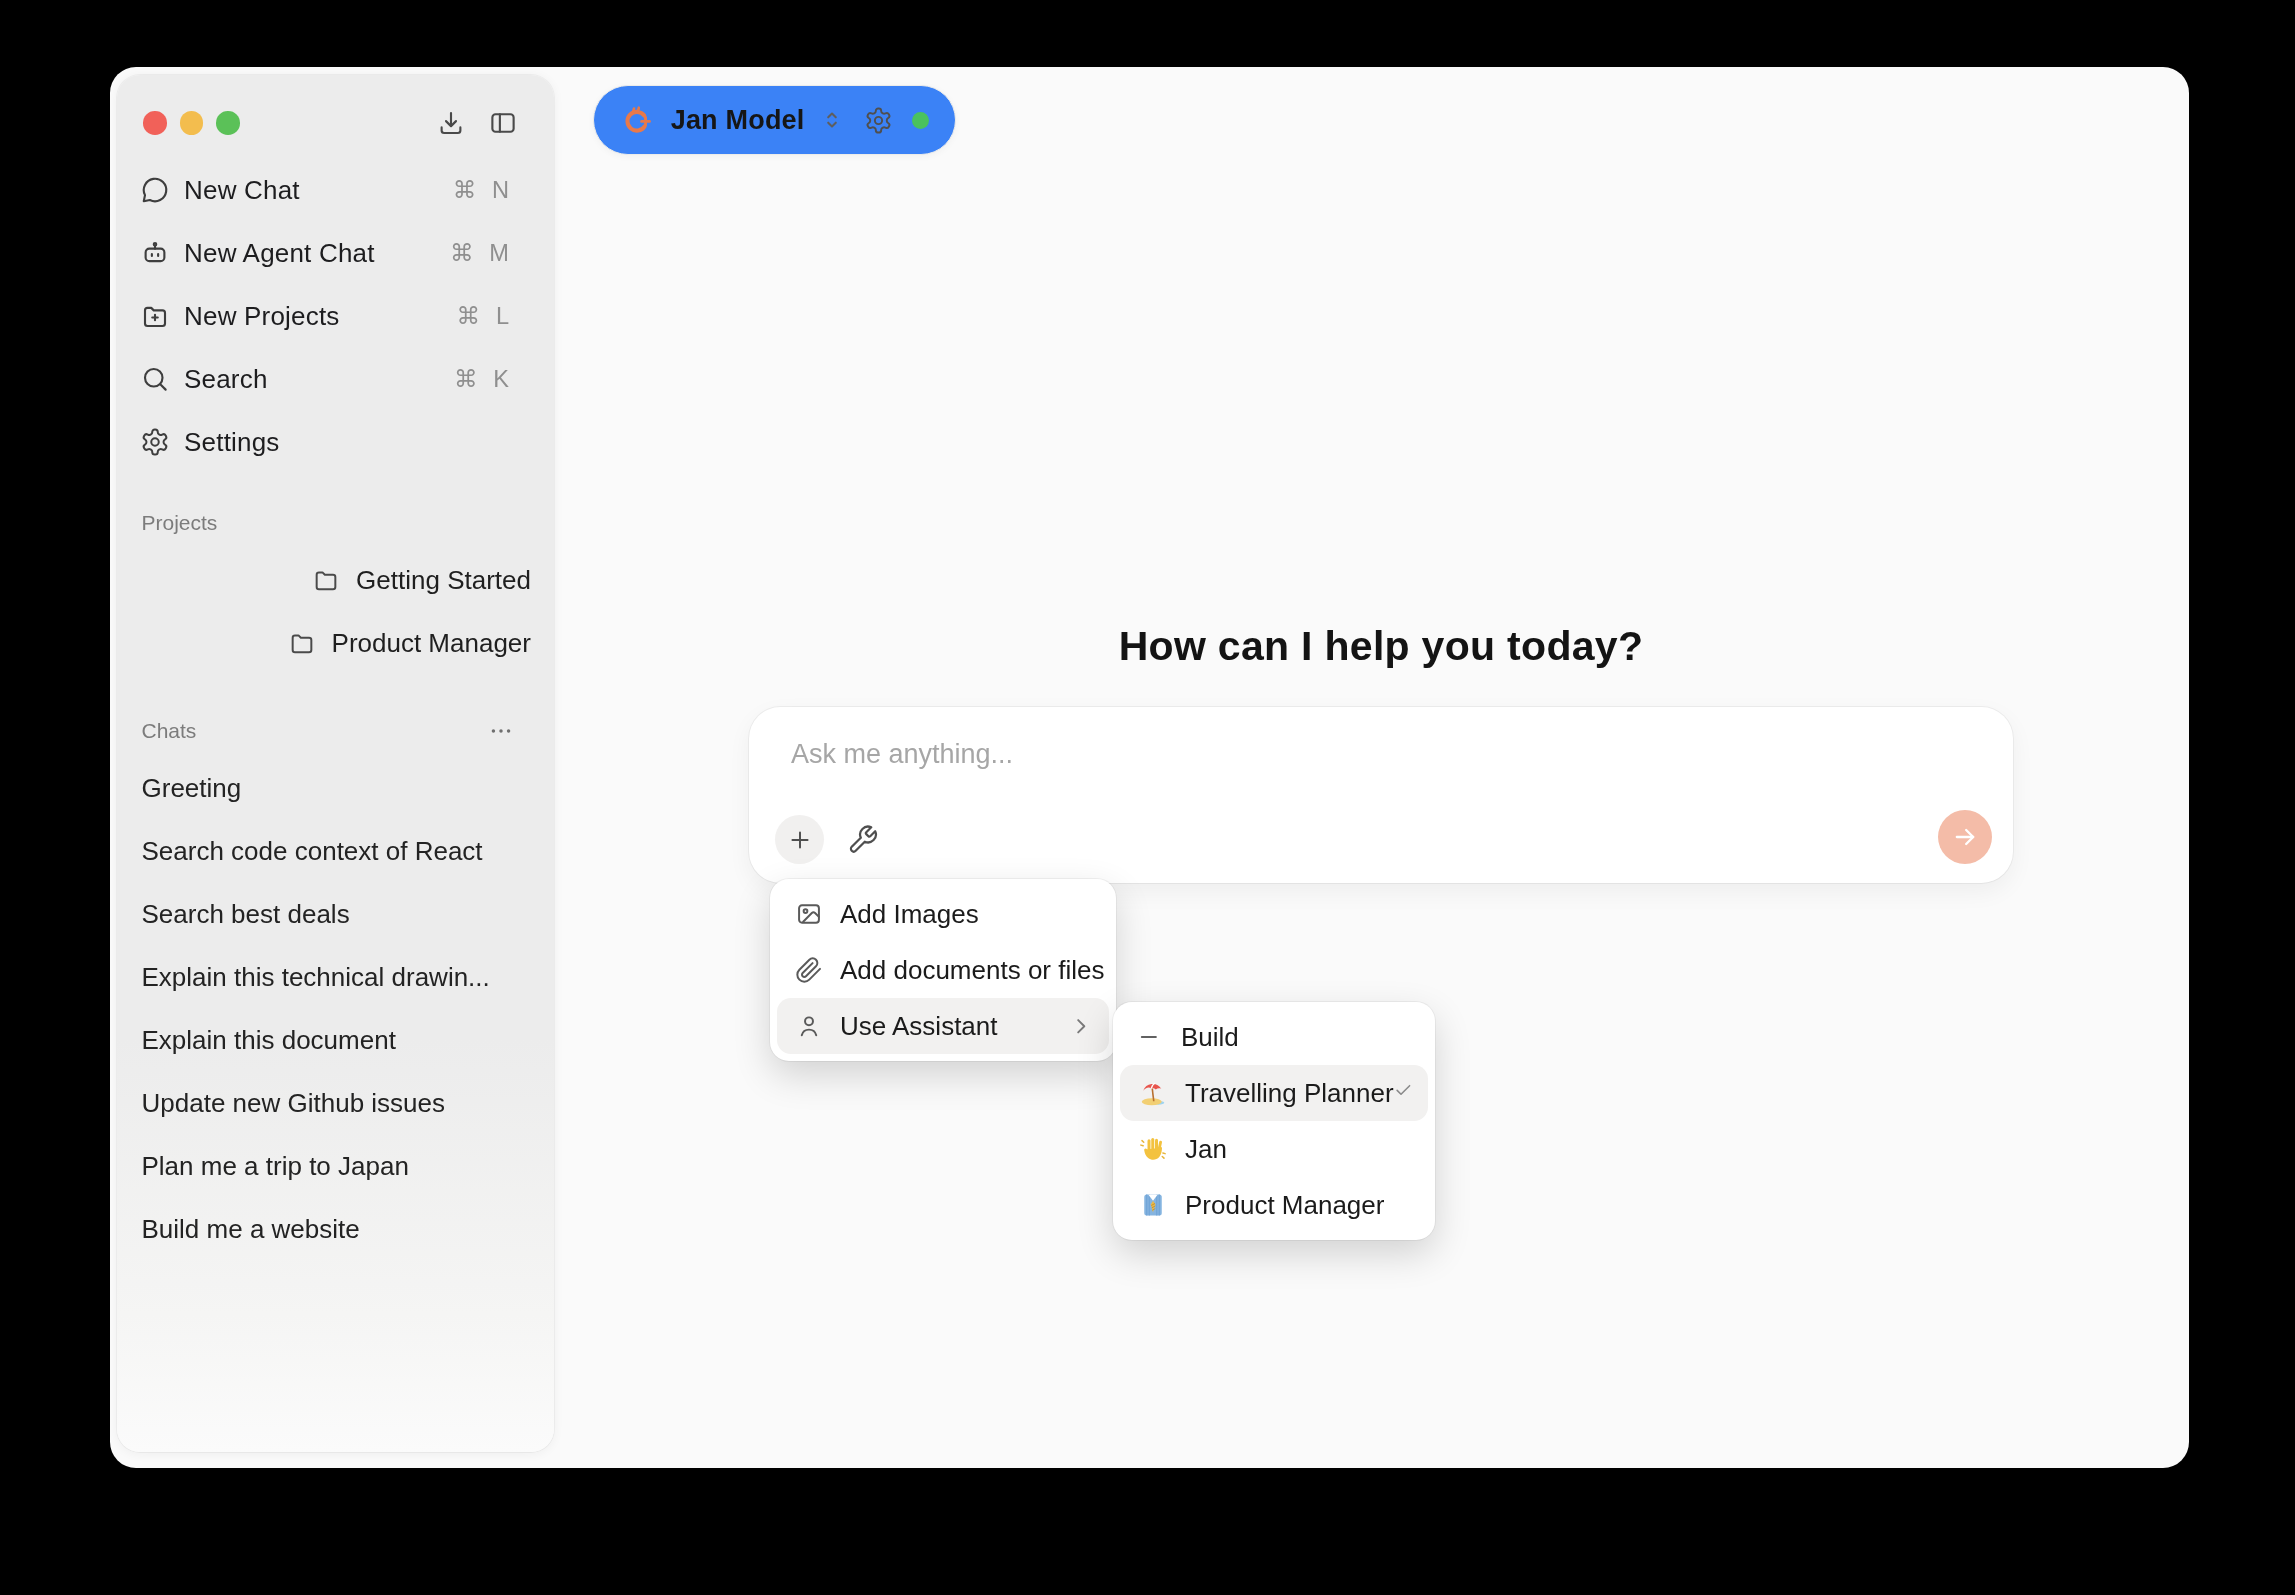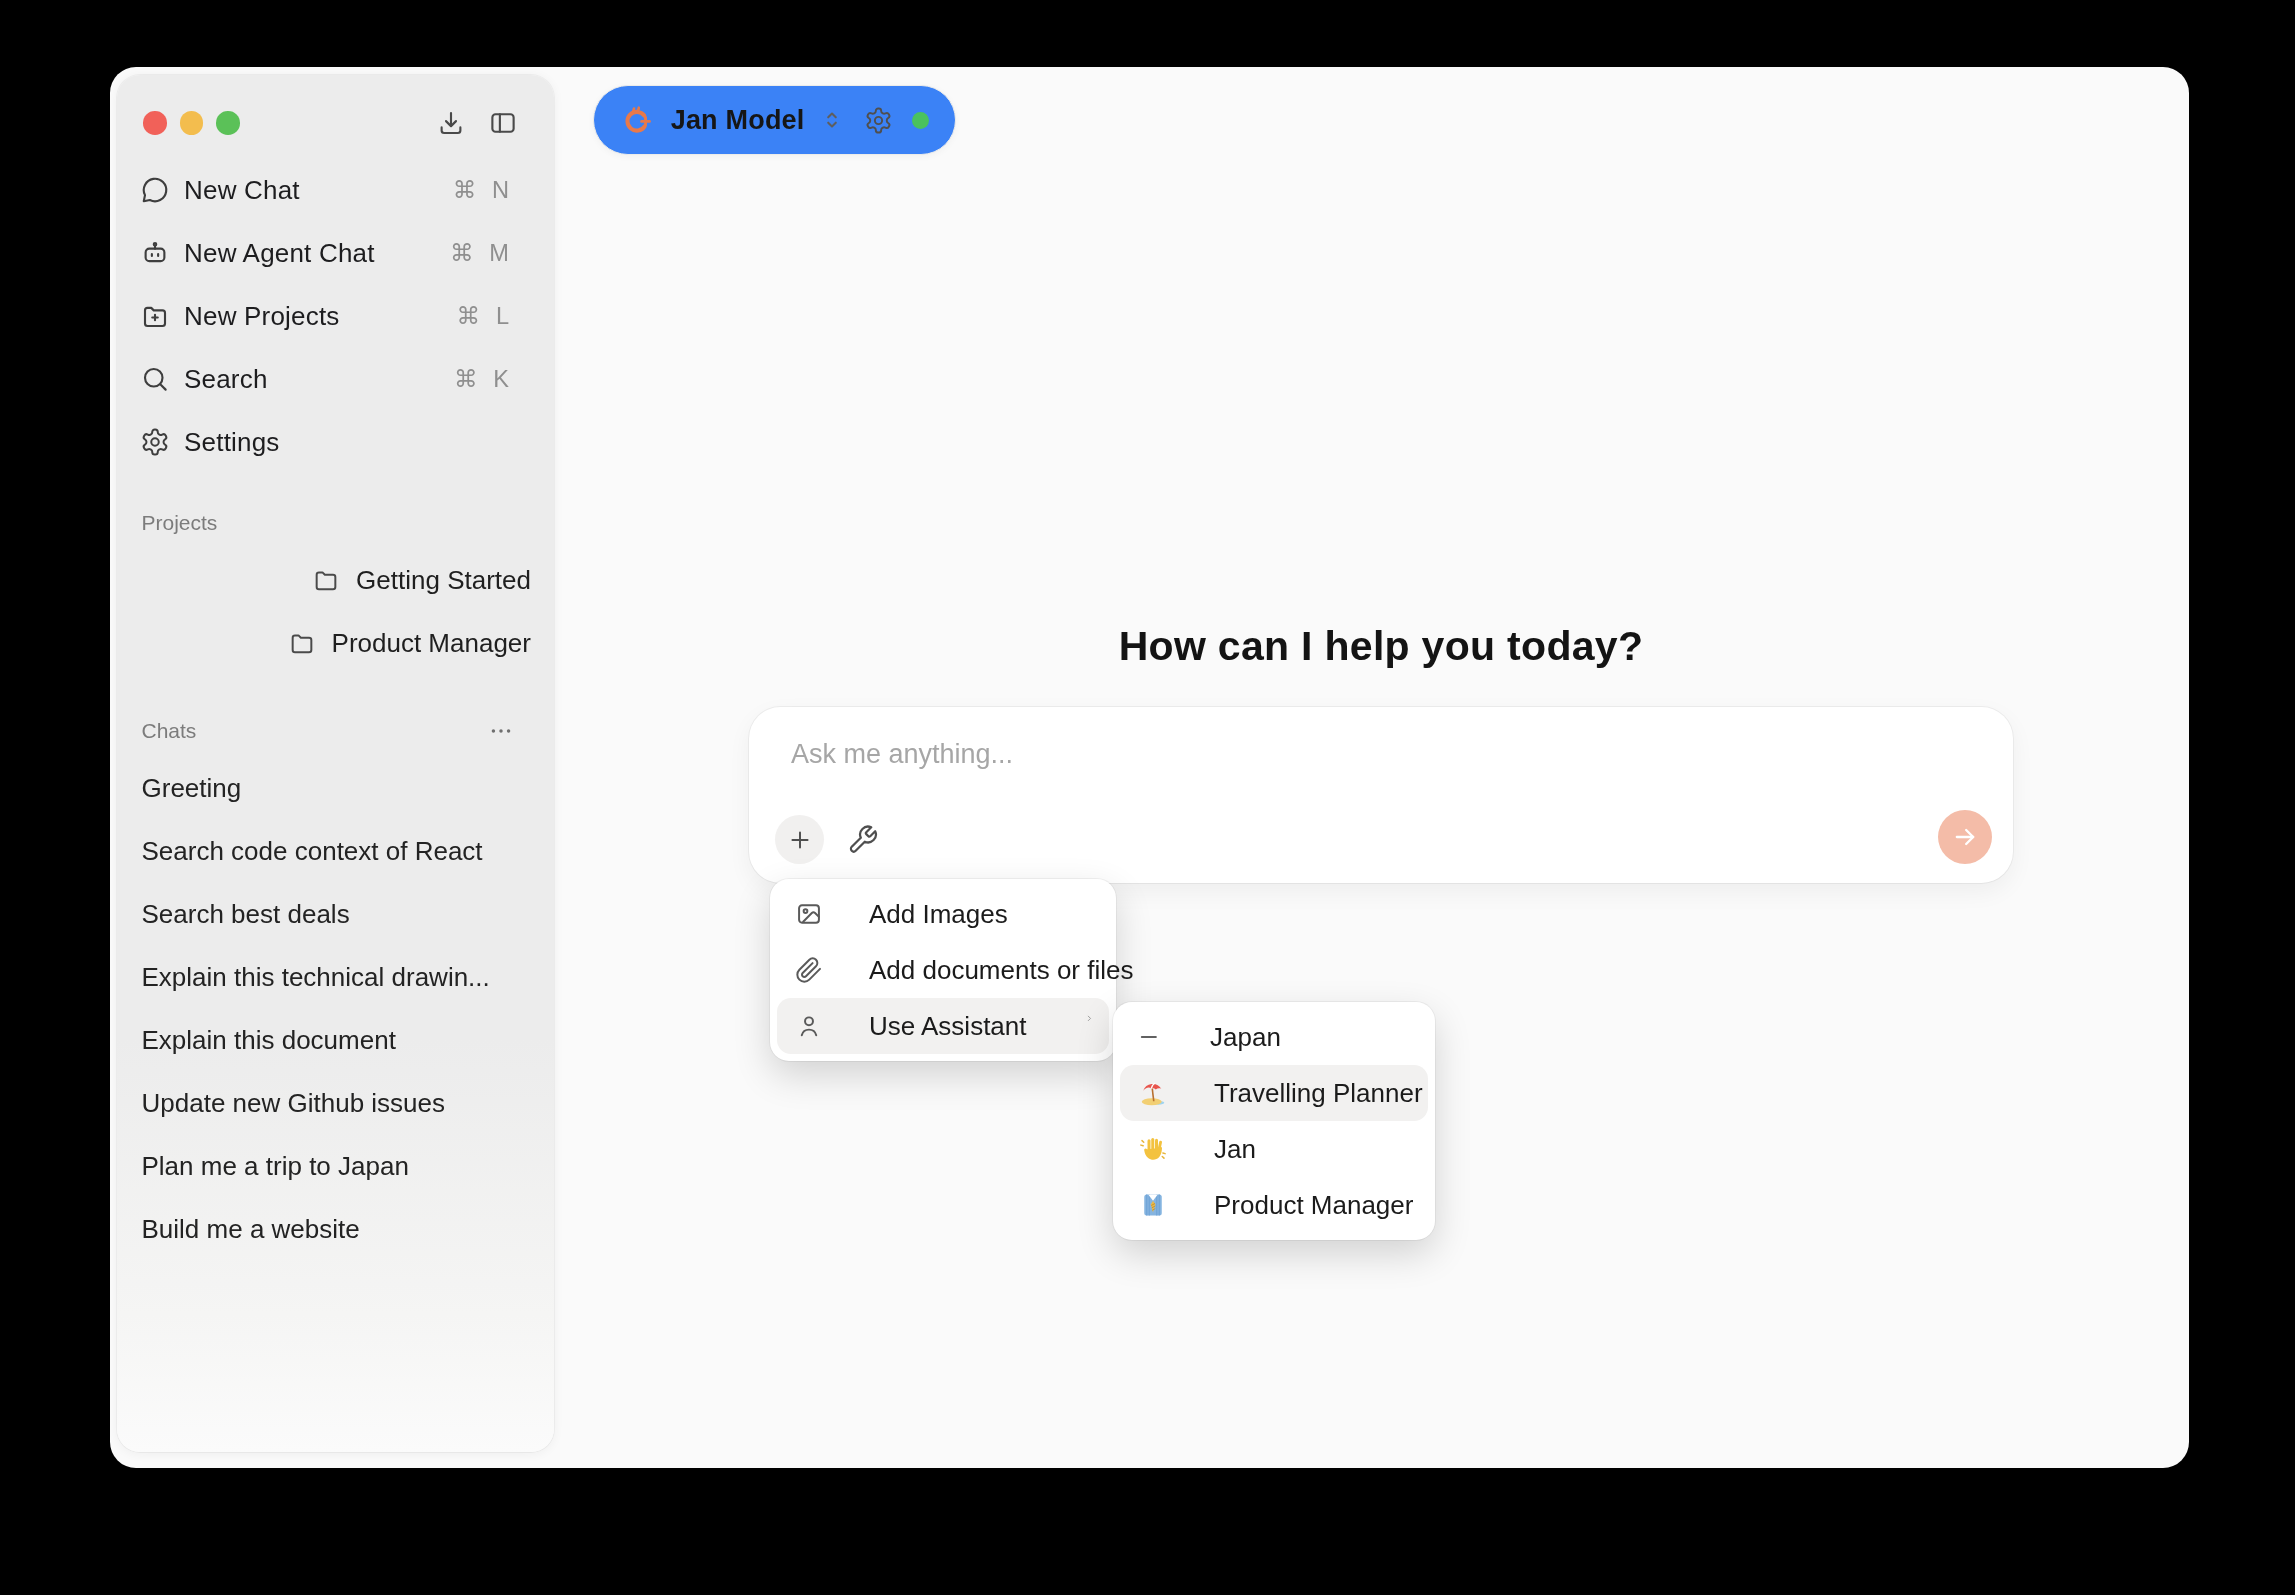--- a/index.html
+++ b/index.html
@@ -61,21 +61,21 @@
   .plus-btn svg{width:26px;height:26px;}
   .tool-btn{position:absolute;left:98px;bottom:28px;width:31.5px;height:31.5px;color:#4F4F4F;}
   .send-btn{position:absolute;right:21px;bottom:19px;width:54px;height:54px;border-radius:50%;
             background:#F4BCA8;display:flex;align-items:center;justify-content:center;color:#FFF;}
   .send-btn svg{width:28px;height:28px;}
   
   .menu{position:absolute;background:#FFF;border-radius:19px;padding:7px;box-sizing:border-box;
         box-shadow:0 0 0 0.9px rgba(0,0,0,.05),0 14px 37px rgba(0,0,0,.16);z-index:5;}
   .attach-menu{left:660px;top:812px;width:346px;}
   .assist-menu{left:1003px;top:935px;width:322px;z-index:6;}
-  .menu-item{height:56px;display:flex;align-items:center;padding:0 15.7px 0 17.5px;border-radius:14px;box-sizing:border-box;gap:29px;}
+  .menu-item{height:56px;display:flex;align-items:center;padding:0 15.7px 0 17.5px;border-radius:14px;box-sizing:border-box;}
   .menu-item.hl{background:#F2F1F0;}
   .menu-item .mi-ic{width:28px;height:28px;color:#5A5A5A;flex:none;display:flex;align-items:center;justify-content:center;}
   .menu-item .mi-ic svg{width:28px;height:28px;}
   .menu-item .mi-lbl{margin-left:17.5px;font-size:26px;color:#1B1B1B;white-space:nowrap;}
   .menu-item .spacer{flex:1;}
   .menu-item .chev{width:24.5px;height:24.5px;color:#7A7A7A;}
   .menu-item .check{width:24.5px;height:24.5px;color:#8A8A8A;}
   .emoji-ic{width:30px;height:30px;flex:none;}
   .dash-ic{width:26px;height:26px;color:#616161;flex:none;}
   svg{display:block;}
@@ -300,21 +300,21 @@
     </div>
   </div>
 
   <div class="menu assist-menu">
     <div class="menu-item">
       <span class="dash-ic">
           <svg viewBox="0 0 24 24" fill="none" stroke="currentColor" stroke-width="1.8" stroke-linecap="round">
             <path d="M3.5 12h13"></path>
           </svg>
         </span>
-      <span class="mi-lbl">Japan</span>
+      <span class="mi-lbl">Build</span>
     </div>
     <div class="menu-item hl">
       <span class="emoji-ic">
         <svg viewBox="0 0 24 24">
           <ellipse cx="16.5" cy="19.8" rx="4.5" ry="1.5" fill="#9ED4F0"></ellipse>
           <ellipse cx="11" cy="19" rx="8" ry="2.8" fill="#F2CF73"></ellipse>
           <path d="M12.6 18.6 11.4 8.4" stroke="#B8702F" stroke-width="1.3" fill="none"></path>
           <path d="M4.2 10.2A8 8 0 0 1 18.6 8.6c-1.6-.6-3.2-.3-4.4.6-.9-1-2.3-1.3-3.6-.8-1.1-1-2.8-1.1-4.1-.2-.9.5-1.7 1.2-2.3 2z" fill="#E8554D"></path>
           <path d="M10.6 8.4c.5-2 1.6-3.6 3-4.4" stroke="#fff" stroke-width="1.1" fill="none"></path>
         </svg>

